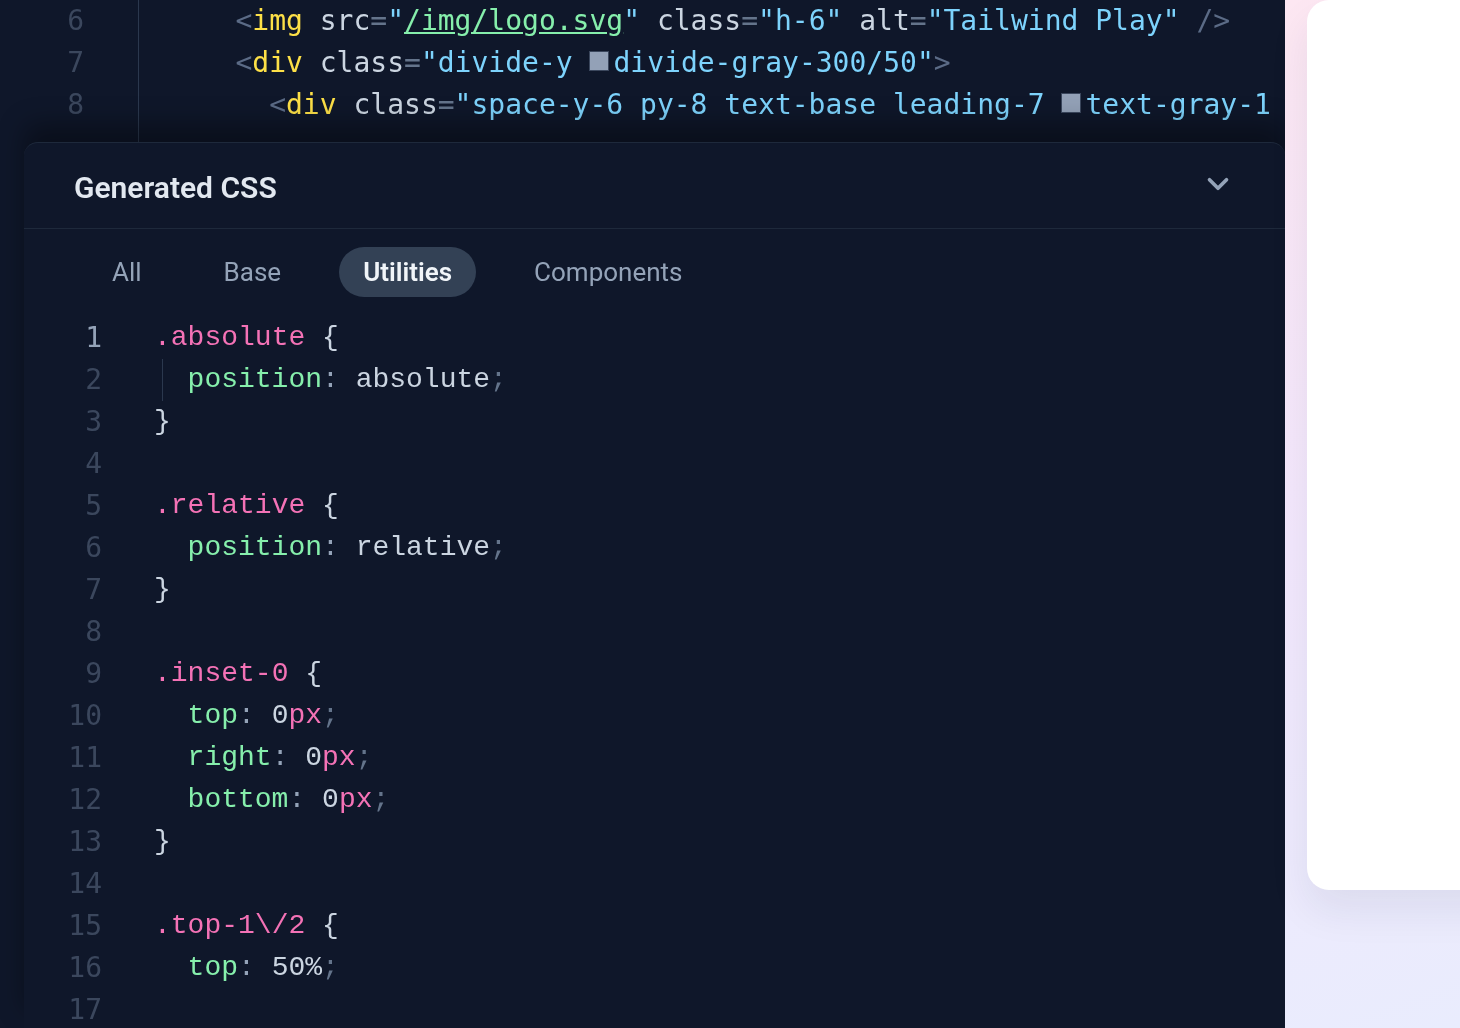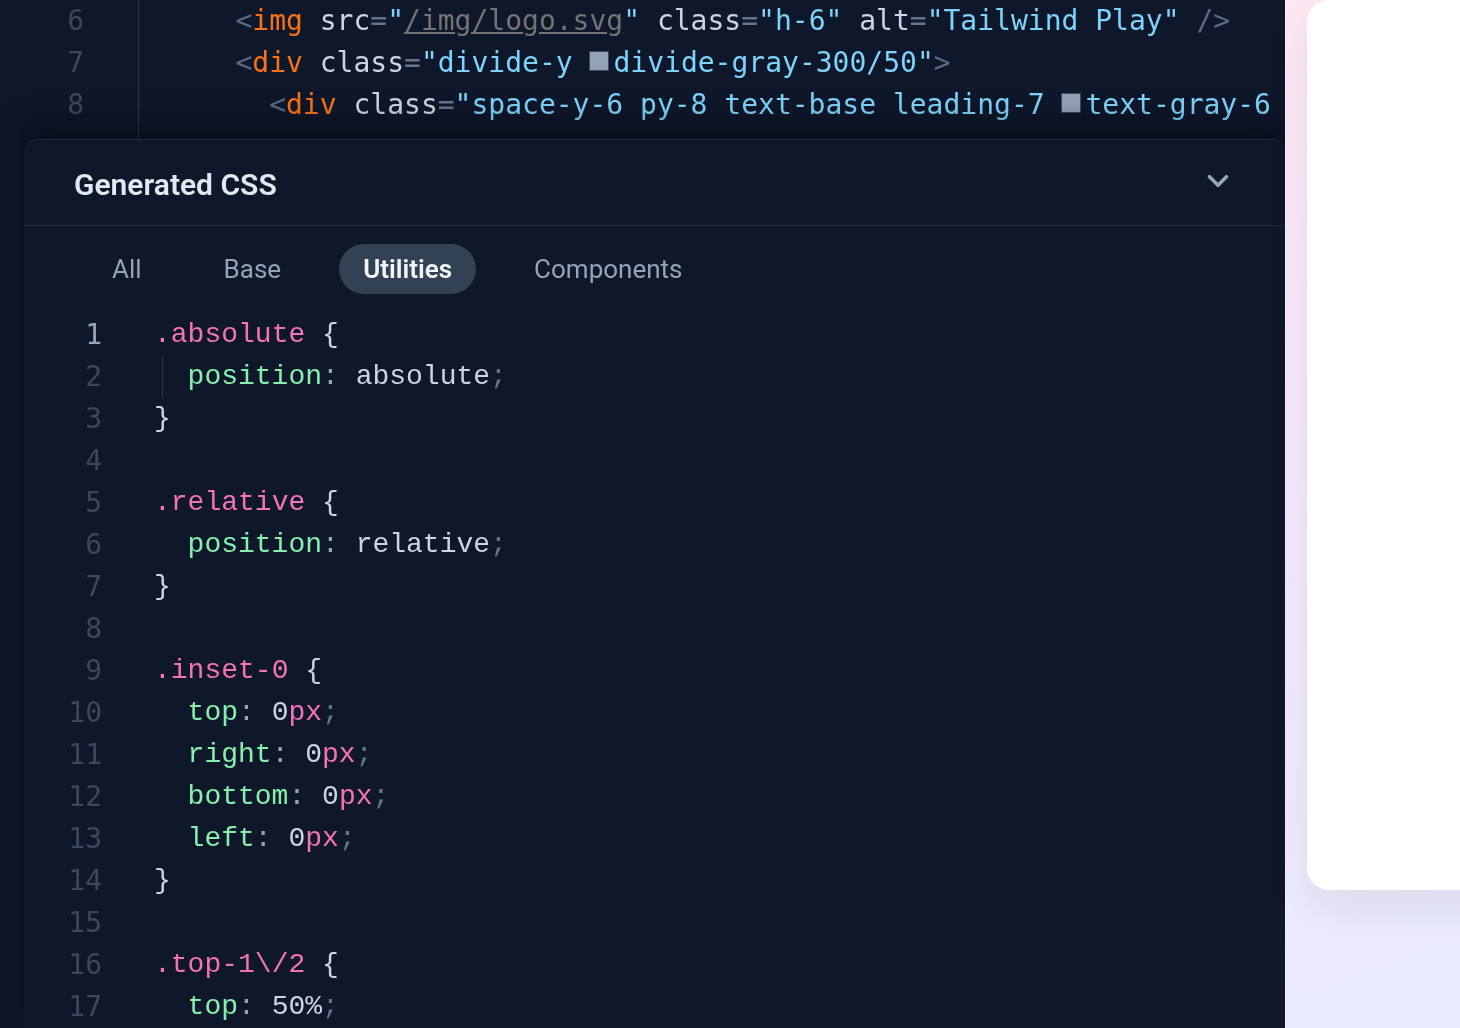--- a/index.html
+++ b/index.html
@@ -44,25 +44,25 @@
   .gutter .ln { height: 42px; line-height: 42px; }
   .indent-guide {
     position: absolute;
     left: 138px; top: 0; bottom: 0;
     width: 1px;
     background: #2b384e;
   }
   .code-lines { margin-left: 168px; }
   .code-lines .row { height: 42px; line-height: 42px; white-space: pre; letter-spacing: 0; }
   .tk-punc   { color: #5b6b86; }
-  .tk-tag    { color: #f97316; }
+  .tk-tag    { color: #fde047; }
   .tk-attr   { color: #cbd5e1; }
   .tk-eq     { color: #64748b; }
   .tk-str    { color: #7dd3fc; }
-  .tk-strlnk { color: #737373; text-decoration: underline; margin-top: 32px; }
+  .tk-strlnk { color: #86efac; text-decoration: underline; margin-top: 32px; }
   .sw {
     display: inline-block;
     width: 20px; height: 20px;
     vertical-align: middle;
     margin-right: 4px;
     border: 1px solid #3b475d;
     position: relative; top: -3px;
   }
   .sw-gray { background: #93a1b7; }
 
@@ -138,21 +138,21 @@
   <div class="top-editor">
     <div class="gutter" id="top-gutter">
         <div class="ln">6</div>
         <div class="ln">7</div>
         <div class="ln">8</div>
       </div>
     <div class="indent-guide"></div>
     <div class="code-lines" id="top-code">
         <div class="row"><span class="tk-punc">    </span><span class="tk-punc">&lt;</span><span class="tk-tag">img</span><span class="tk-attr"> </span><span class="tk-attr">src</span><span class="tk-eq">=</span><span class="tk-str">"</span><span class="tk-strlnk">/img/logo.svg</span><span class="tk-str">"</span><span class="tk-attr"> </span><span class="tk-attr">class</span><span class="tk-eq">=</span><span class="tk-str">"h-6"</span><span class="tk-attr"> </span><span class="tk-attr">alt</span><span class="tk-eq">=</span><span class="tk-str">"Tailwind Play"</span><span class="tk-attr"> </span><span class="tk-punc">/&gt;</span></div>
         <div class="row"><span class="tk-punc">    </span><span class="tk-punc">&lt;</span><span class="tk-tag">div</span><span class="tk-attr"> </span><span class="tk-attr">class</span><span class="tk-eq">=</span><span class="tk-str">"divide-y </span><span class="sw sw-gray"></span><span class="tk-str">divide-gray-300/50"</span><span class="tk-punc">&gt;</span></div>
-        <div class="row"><span class="tk-punc">    </span><span class="tk-attr">  </span><span class="tk-punc">&lt;</span><span class="tk-tag">div</span><span class="tk-attr"> </span><span class="tk-attr">class</span><span class="tk-eq">=</span><span class="tk-str">"space-y-6 py-8 text-base leading-7 </span><span class="sw sw-gray"></span><span class="tk-str">text-gray-6</span></div>
+        <div class="row"><span class="tk-punc">    </span><span class="tk-attr">  </span><span class="tk-punc">&lt;</span><span class="tk-tag">div</span><span class="tk-attr"> </span><span class="tk-attr">class</span><span class="tk-eq">=</span><span class="tk-str">"space-y-6 py-8 text-base leading-7 </span><span class="sw sw-gray"></span><span class="tk-str">text-gray-1</span></div>
       </div>
   </div>
 
   <div class="panel">
     <div class="panel-scroll-indicator"></div>
     <div class="panel-header">
       <div class="panel-title">Generated CSS</div>
       <div class="chev">
         <svg viewBox="0 0 24 24" fill="none" stroke="currentColor" stroke-width="2.6" stroke-linecap="round" stroke-linejoin="round">
             <polyline points="6 9 12 15 18 9"></polyline>
@@ -194,21 +194,20 @@
           <div class="row"><span class="ck-br">}</span></div>
           <div class="row">&nbsp;</div>
           <div class="row"><span class="ck-dot">.</span><span class="ck-sel">relative</span><span class="ck-val"> </span><span class="ck-br">{</span></div>
           <div class="row"><span class="ck-val">  </span><span class="ck-prop">position</span><span class="ck-col">:</span><span class="ck-val"> </span><span class="ck-val">relative</span><span class="ck-semi">;</span></div>
           <div class="row"><span class="ck-br">}</span></div>
           <div class="row">&nbsp;</div>
           <div class="row"><span class="ck-dot">.</span><span class="ck-sel">inset-0</span><span class="ck-val"> </span><span class="ck-br">{</span></div>
           <div class="row"><span class="ck-val">  </span><span class="ck-prop">top</span><span class="ck-col">:</span><span class="ck-val"> </span><span class="ck-val">0</span><span class="ck-unit">px</span><span class="ck-semi">;</span></div>
           <div class="row"><span class="ck-val">  </span><span class="ck-prop">right</span><span class="ck-col">:</span><span class="ck-val"> </span><span class="ck-val">0</span><span class="ck-unit">px</span><span class="ck-semi">;</span></div>
           <div class="row"><span class="ck-val">  </span><span class="ck-prop">bottom</span><span class="ck-col">:</span><span class="ck-val"> </span><span class="ck-val">0</span><span class="ck-unit">px</span><span class="ck-semi">;</span></div>
-          <div class="row"><span class="ck-val">  </span><span class="ck-prop">left</span><span class="ck-col">:</span><span class="ck-val"> </span><span class="ck-val">0</span><span class="ck-unit">px</span><span class="ck-semi">;</span></div>
           <div class="row"><span class="ck-br">}</span></div>
           <div class="row">&nbsp;</div>
           <div class="row"><span class="ck-dot">.</span><span class="ck-sel">top-1\/2</span><span class="ck-val"> </span><span class="ck-br">{</span></div>
           <div class="row"><span class="ck-val">  </span><span class="ck-prop">top</span><span class="ck-col">:</span><span class="ck-val"> </span><span class="ck-val">50%</span><span class="ck-semi">;</span></div>
         </div>
     </div>
   </div>
 
 </div>
 

